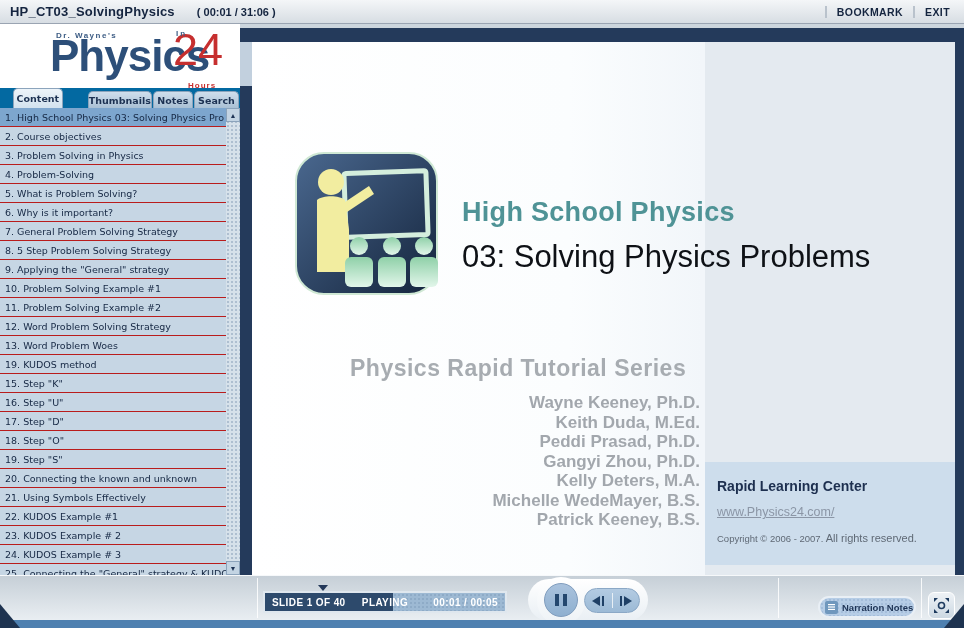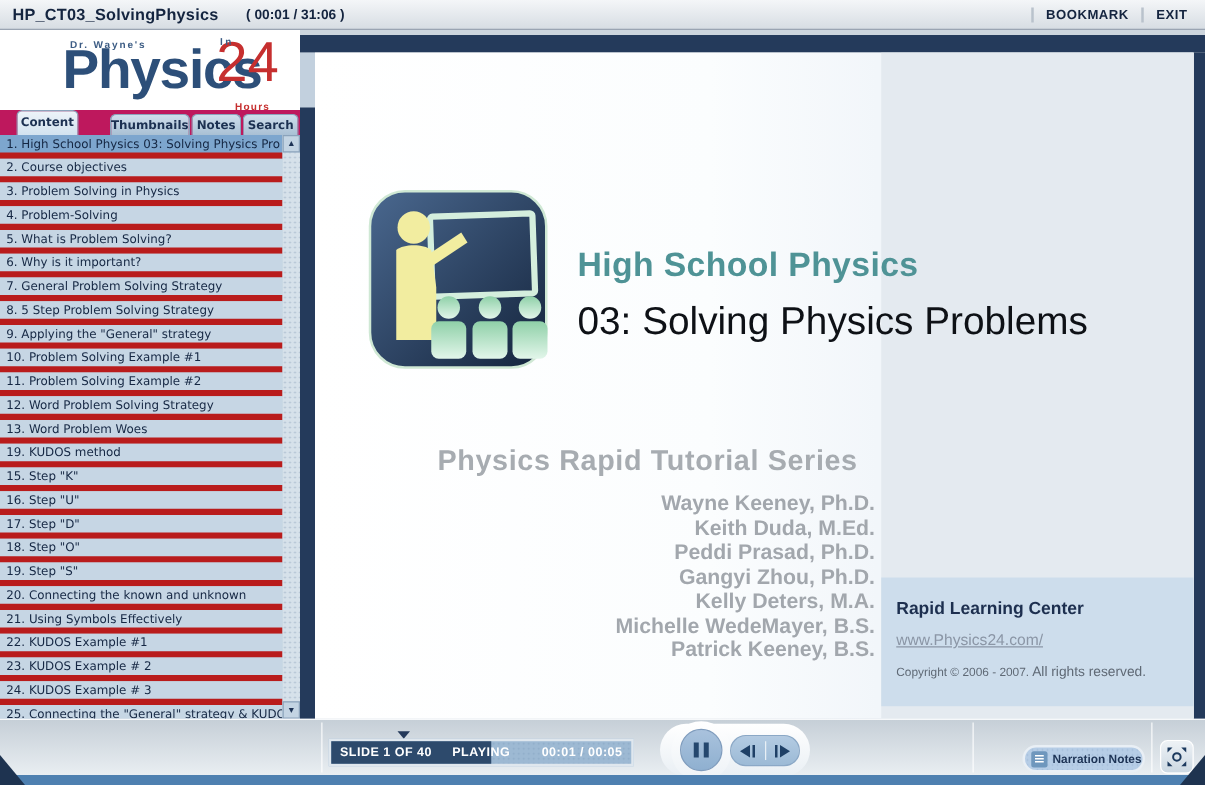--- a/index.html
+++ b/index.html
@@ -16,32 +16,32 @@
   .tb-btn{font-weight:bold;font-size:10.5px;color:#14243f;cursor:pointer;letter-spacing:.4px;}
   .tb-btn:last-child{margin-right:14px;}
   
   .logo-panel{position:absolute;left:0;top:24px;width:240px;height:64px;background:#ffffff;overflow:hidden;}
   .logo-prefix{position:absolute;left:56px;top:7px;font-size:8px;font-weight:bold;color:#3c5c84;letter-spacing:1.5px;}
   .logo-word{position:absolute;left:50px;top:10px;font-size:44px;font-weight:bold;color:#2d4f79;letter-spacing:-1px;line-height:1;}
   .logo-number{position:absolute;left:173px;top:3px;font-size:45px;font-weight:500;color:#c62f2f;line-height:1;}
   .logo-in{position:absolute;left:176px;top:5px;font-size:8px;font-weight:bold;color:#3c5c84;letter-spacing:2px;}
   .logo-hours{position:absolute;left:188px;top:57px;font-size:8px;font-weight:bold;color:#c62f2f;letter-spacing:1px;}
   
-  .tabs-row{position:absolute;left:0;top:88px;width:240px;height:20px;background:#be185d;
+  .tabs-row{position:absolute;left:0;top:88px;width:240px;height:20px;background:#0369a1;
     display:flex;align-items:flex-end;padding-left:13px;box-sizing:border-box;}
   .tab{height:17px;border:1px solid #8ca4bc;border-bottom:none;border-radius:5px 5px 0 0;
     background:linear-gradient(#cfdeec,#a9c0d4);display:flex;align-items:center;justify-content:center;
     font-family:"DejaVu Sans",sans-serif;font-size:9.5px;font-weight:bold;color:#1c3152;cursor:pointer;
     margin-right:1px;box-sizing:border-box;}
   .tab.active{height:20px;background:linear-gradient(#edf4f9,#d2e2ef);}
   .tab-content{width:62px;}.tab-thumbs{width:74px;margin-left:24px;}.tab-notes{width:50px;}.tab-search{width:56px;}
   
   .toc{position:absolute;left:0;top:108px;width:240px;height:467px;background:#b9cbda;overflow:hidden;}
   .toc-list{position:absolute;left:0;top:0;width:226px;}
-  .toc-item{height:19px;box-sizing:border-box;background:#c6d6e4;border-bottom:5px solid #b91c1c;
+  .toc-item{height:19px;box-sizing:border-box;background:#c6d6e4;border-bottom:1px solid #b91c1c;
     display:flex;align-items:center;padding-left:5px;cursor:pointer;overflow:hidden;}
   .toc-item.selected{background:#7da6ce;}
   .toc-label{font-family:"DejaVu Sans",sans-serif;font-size:9.5px;color:#152743;white-space:nowrap;}
   .toc-scroll{position:absolute;right:0;top:0;width:14px;height:467px;
     background:#d6e1ea;
     background-image:radial-gradient(#aebfd0 26%,transparent 30%);background-size:4px 4px;}
   .scroll-btn{position:absolute;left:0;width:14px;height:14px;background:#c3d4e3;border:1px solid #8ba3bb;
     box-sizing:border-box;display:flex;align-items:center;justify-content:center;
     font-size:7px;color:#1d3355;cursor:pointer;}
   .scroll-up{top:0;}.scroll-down{bottom:0;}

